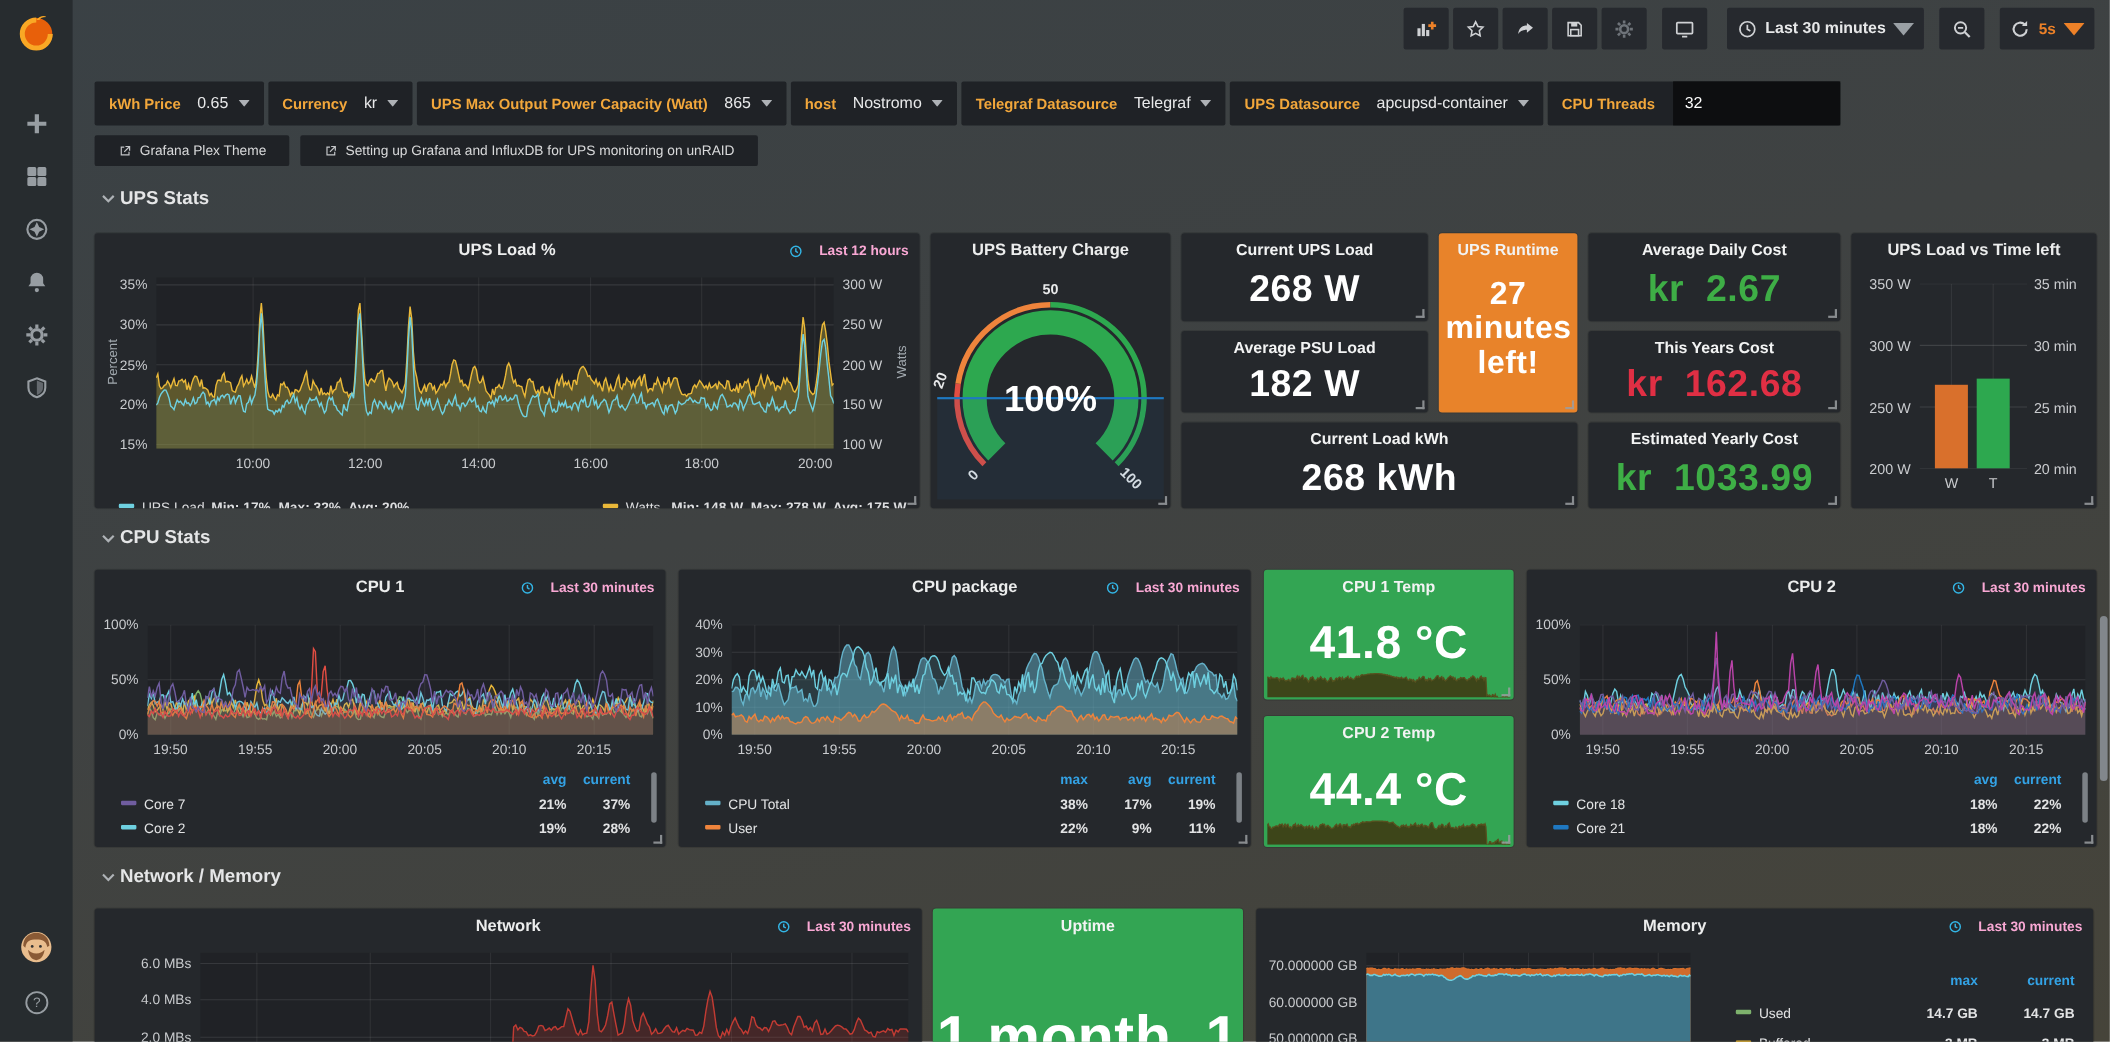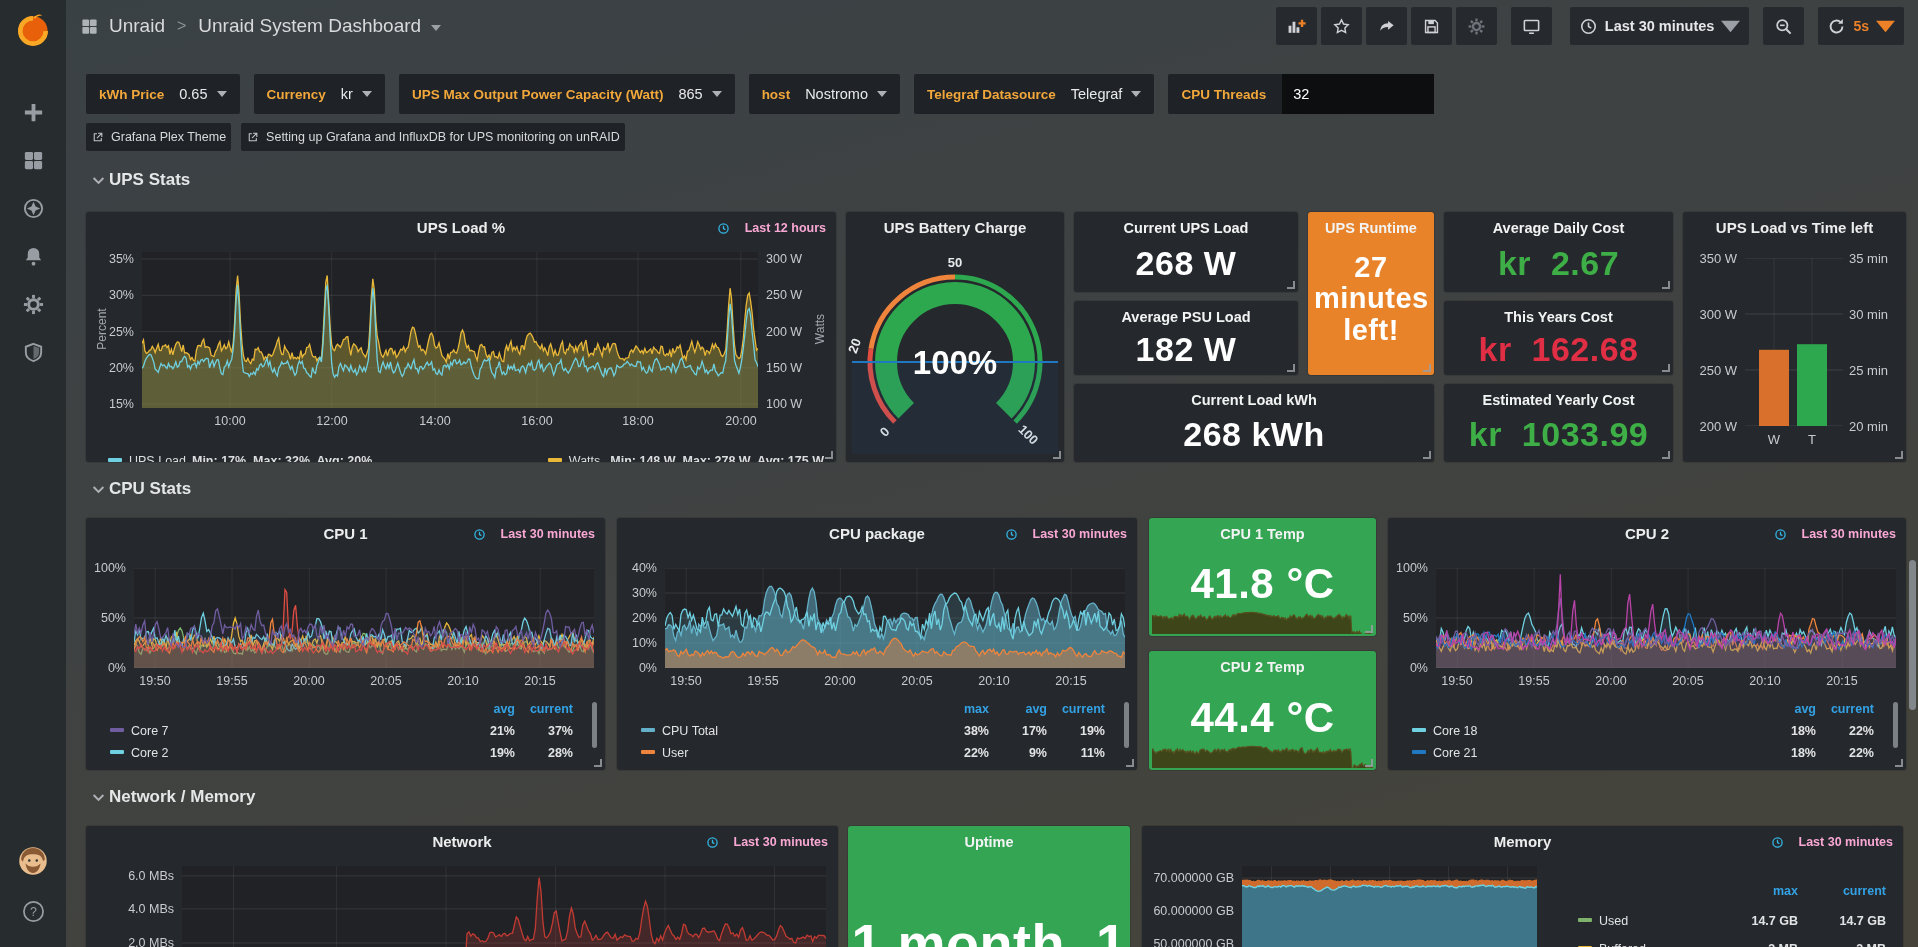--- a/index.html
+++ b/index.html
@@ -18,31 +18,31 @@
   .crumb .sep{color:#8a939a;font-size:16px;margin:0 2px}
   .nav-right{margin-left:auto;display:flex;align-items:center;gap:4px}
   .navbtn{height:38px;min-width:41px;background:#26292e;border-radius:2px;display:flex;align-items:center;justify-content:center;gap:7px;color:#cfd1d4;padding:0 9px;box-sizing:border-box;cursor:pointer}
   .navbtn svg{width:19px;height:19px}
   .navbtn.dim{color:#6e7379}
   .gap8{width:6px} .gap12{width:10px}
   .tp-text{font-size:14.5px;font-weight:700;color:#e6e7e8}
   .rf-text{font-size:14px;font-weight:700;color:#ED8128}
   .caret{width:10px;height:6px;fill:currentColor}
   
-  #vars{position:absolute;left:86px;top:74px;display:flex;gap:14px;z-index:2}
+  #vars{position:absolute;left:86px;top:74px;display:flex;gap:4px;z-index:2}
   .var-box{height:40px;background:#1f2226;border-radius:2px;display:flex;align-items:center;padding:0 13px;gap:15px;cursor:pointer}
   .var-label{color:#F2A73B;font-weight:700;font-size:13.5px;white-space:nowrap}
   .var-value{font-size:14.5px;color:#e8e9ea;display:flex;align-items:center;gap:9px;white-space:nowrap}
   .var-value .caret{color:#aeb2b6}
   .var-input{width:152px;height:40px;background:#0d0e10;border:0;outline:0;color:#fff;font-size:14.5px;padding:0 11px;font-family:"Liberation Sans","DejaVu Sans",sans-serif;box-sizing:border-box}
   .var-box.has-input{padding-right:0;gap:0}
   .var-box.has-input .var-label{margin-right:16px}
   
   #links{position:absolute;left:86px;top:123px;display:flex;gap:10px}
-  .link-box{height:28px;background:#1f2226;border-radius:2px;display:flex;align-items:center;gap:7px;padding:0 5px;font-size:12.5px;color:#d8d9da;cursor:pointer}
+  .link-box{height:28px;background:#1f2226;border-radius:2px;display:flex;align-items:center;gap:7px;padding:0 21px;font-size:12.5px;color:#d8d9da;cursor:pointer}
   .link-box svg{width:13px;height:13px;fill:#c3c5c8}
   
   .sec{position:absolute;display:flex;align-items:center;gap:4px;font-size:17px;font-weight:700;color:#e5e6e7;cursor:pointer}
   .sec svg{width:13px;height:9px;stroke:#aeb2b6}
   
   .panel{position:absolute;background:#25282c;border-radius:3px;overflow:hidden;box-shadow:0 0 0 1px rgba(0,0,0,.12)}
   .panel::after{content:"";position:absolute;right:3px;bottom:3px;width:6px;height:6px;border-right:2px solid #9b9ea1;border-bottom:2px solid #9b9ea1;opacity:.85}
   .ptitle{position:absolute;top:7px;left:0;right:0;text-align:center;font-weight:700;font-size:15px;color:#eceded;cursor:pointer}
   .badge{position:absolute;top:9px;right:10px;color:#f9a8d4;font-size:12.5px;font-weight:700;display:flex;gap:15px;align-items:center}
   .badge svg{width:13px;height:13px}
@@ -128,34 +128,20 @@
   </div>
   <div class="sb-item" style="margin-bottom:12px">
     <svg viewBox="0 0 24 24">
         <circle cx="12" cy="12" r="10" fill="none" stroke="currentColor" stroke-width="1.8"></circle>
         <text x="12" y="16.5" text-anchor="middle" font-size="13" fill="currentColor" font-family="Liberation Sans,sans-serif">?</text>
       </svg>
   </div>
 </aside>
 
 <header id="navbar">
-  <div class="crumb">
-    <svg viewBox="0 0 24 24" style="width:19px;height:19px;fill:#aeb3b7">
-        <rect x="3" y="3" width="8.5" height="8.5" rx="1.5"></rect>
-        <rect x="12.5" y="3" width="8.5" height="8.5" rx="1.5"></rect>
-        <rect x="3" y="12.5" width="8.5" height="8.5" rx="1.5"></rect>
-        <rect x="12.5" y="12.5" width="8.5" height="8.5" rx="1.5"></rect>
-      </svg>
-    <span>Unraid</span>
-    <span class="sep">&gt;</span>
-    <span>Unraid System Dashboard</span>
-    <svg class="caret" viewBox="0 0 10 6" style="color:#9aa0a5;margin-top:4px">
-        <path d="M0 0h10L5 6z"></path>
-      </svg>
-  </div>
   <div class="nav-right">
     <div class="navbtn">
         <svg viewBox="0 0 24 24" fill="currentColor">
           <rect x="2" y="11" width="3.6" height="9"></rect>
           <rect x="7" y="6" width="3.6" height="14"></rect>
           <rect x="12" y="13" width="3.6" height="7"></rect>
           <path d="M17.5 3.5h3v3h3v3h-3v3h-3v-3h-3v-3h3z" fill="#ED8128"></path>
         </svg>
       </div>
     <div class="navbtn">
@@ -264,20 +250,29 @@
         <span>Nostromo</span>
         <svg class="caret" viewBox="0 0 10 6" style="color:#aeb2b6">
           <path d="M0 0h10L5 6z"></path>
         </svg>
       </span>
     </div>
     <div class="var-box">
       <span class="var-label">Telegraf Datasource</span>
       <span class="var-value">
         <span>Telegraf</span>
+        <svg class="caret" viewBox="0 0 10 6" style="color:#aeb2b6">
+          <path d="M0 0h10L5 6z"></path>
+        </svg>
+      </span>
+    </div>
+    <div class="var-box">
+      <span class="var-label">UPS Datasource</span>
+      <span class="var-value">
+        <span>apcupsd-container</span>
         <svg class="caret" viewBox="0 0 10 6" style="color:#aeb2b6">
           <path d="M0 0h10L5 6z"></path>
         </svg>
       </span>
     </div>
     <div class="var-box has-input">
       <span class="var-label">CPU Threads</span>
       <input class="var-input" value="32" style="">
     </div>
   </div>

